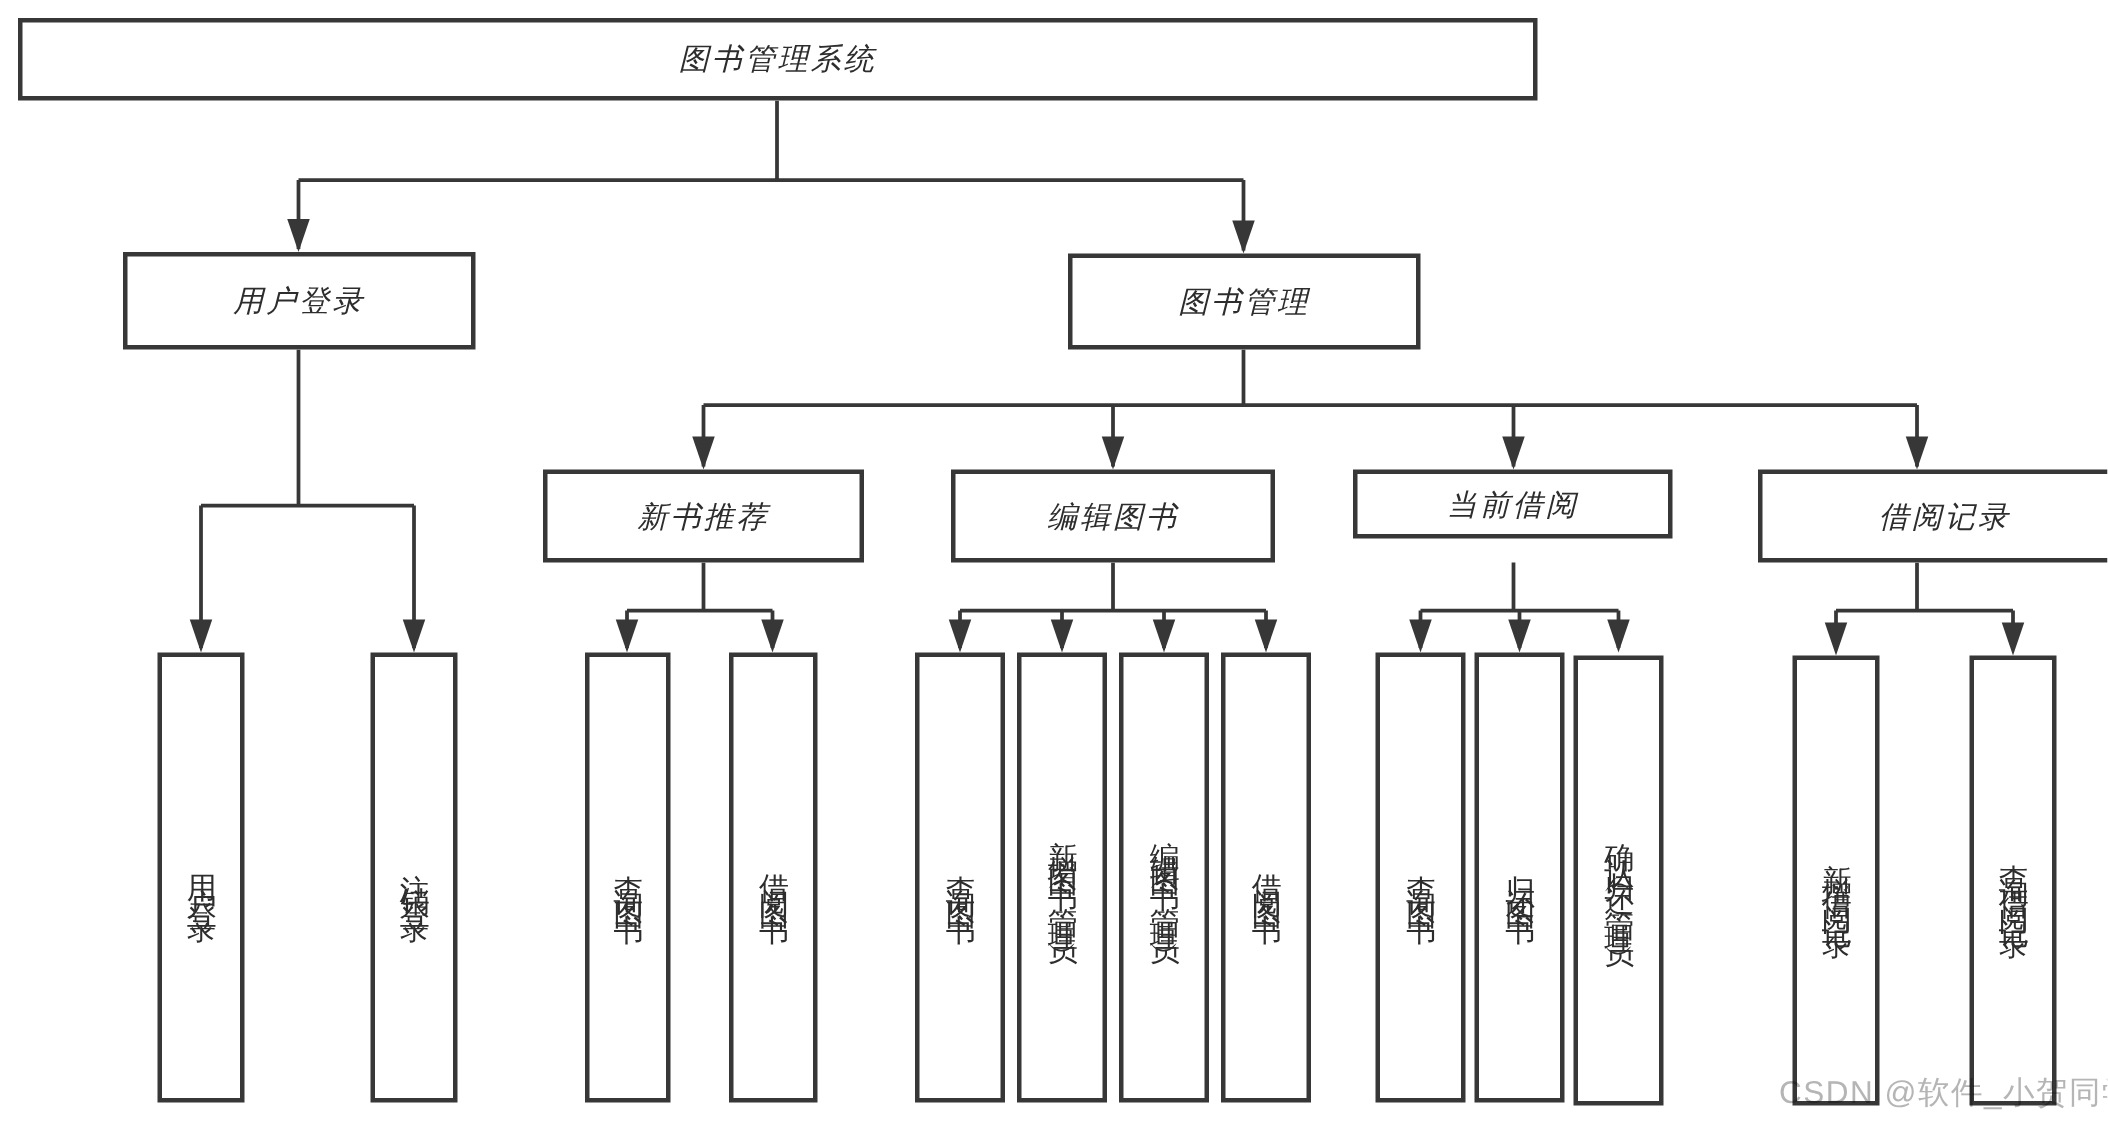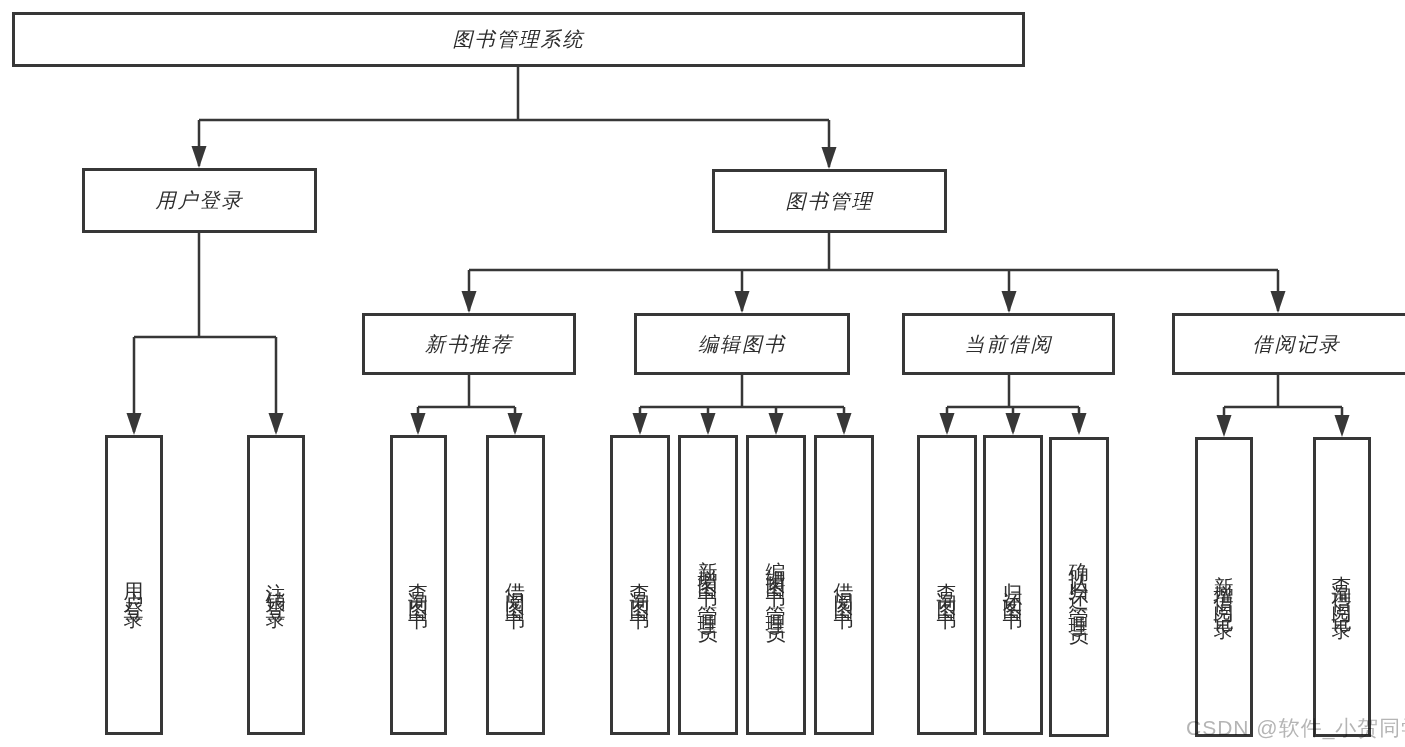--- a/index.html
+++ b/index.html
@@ -78,21 +78,21 @@
   <div class="node" style="left:712px;top:169px;width:235px;height:64px">
     <span>图书管理</span>
   </div>
 
   <div class="node" style="left:362px;top:313px;width:214px;height:62px">
     <span>新书推荐</span>
   </div>
   <div class="node" style="left:634px;top:313px;width:216px;height:62px">
     <span>编辑图书</span>
   </div>
-  <div class="node" style="left:902px;top:313px;width:213px;height:62px">
+  <div class="node" style="left:902px;top:313px;width:213px;height:46px">
     <span>当前借阅</span>
   </div>
   <div class="node" style="left:1172px;top:313px;width:249px;height:62px">
     <span>借阅记录</span>
   </div>
 
   <div class="leaf" style="left:105px;width:58px">
     <span class="vlbl">用户登录</span>
   </div>
   <div class="leaf" style="left:247px;width:58px">

